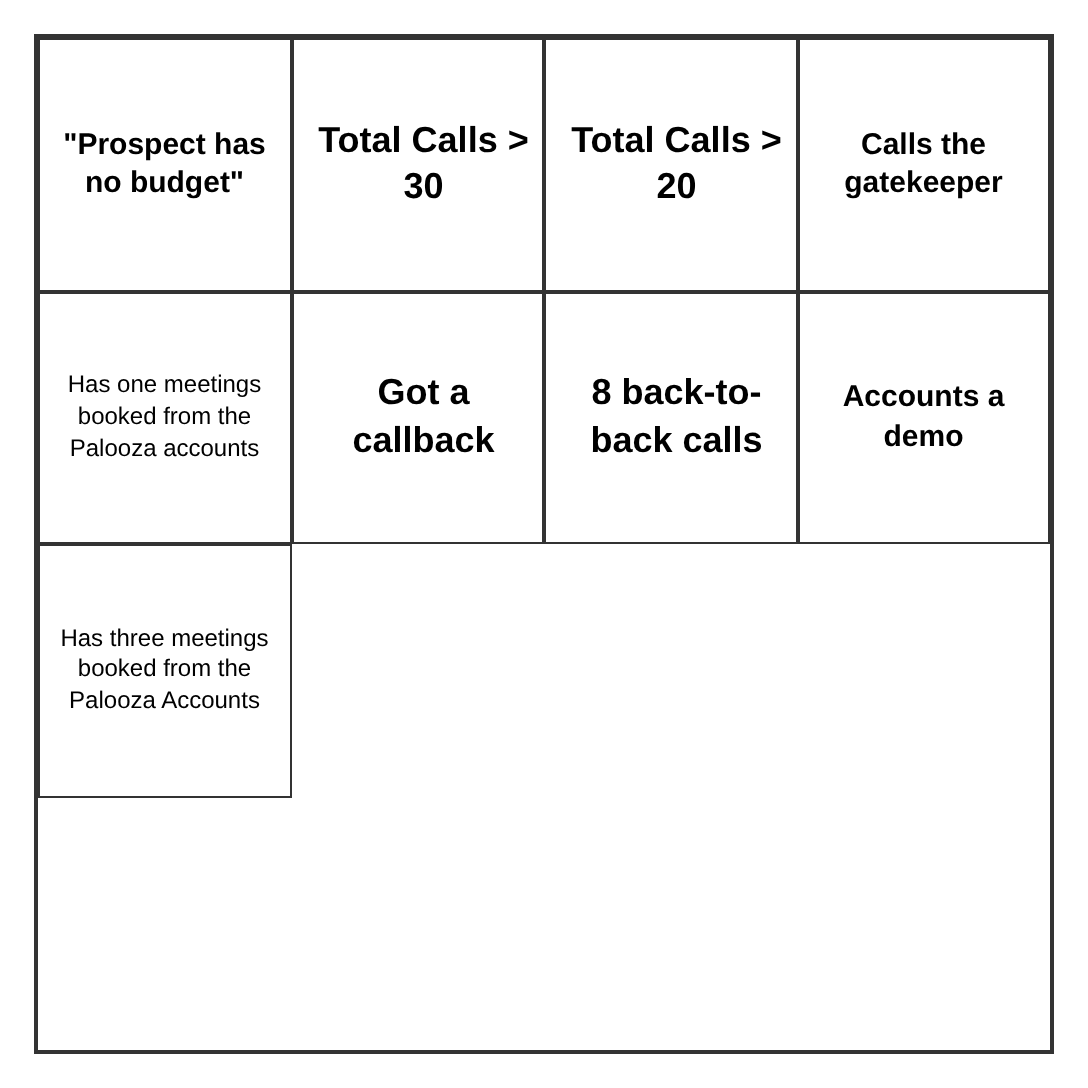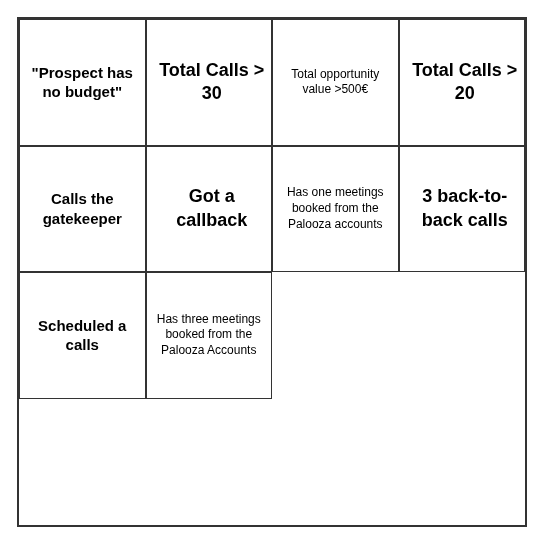--- a/index.html
+++ b/index.html
@@ -53,21 +53,20 @@
     .bingo-cell.small-text {
       font-size: 12px;
     }
   </style>
 </head>
 <body>
 
 <div class="bingo-board">
 <div class="bingo-cell medium-text">"Prospect has no budget"</div>
     <div class="bingo-cell large-text">Total Calls &gt; 30</div>
-    <div class="bingo-cell small-text">Total opportunity value &gt;500€</div>
     <div class="bingo-cell large-text">Total Calls &gt; 20</div>
     <div class="bingo-cell medium-text">Calls the gatekeeper</div>
+    <div class="bingo-cell small-text">Has one meetings booked from the Palooza accounts</div>
     <div class="bingo-cell large-text">Got a callback</div>
-    <div class="bingo-cell small-text">Has one meetings booked from the Palooza accounts</div>
-    <div class="bingo-cell large-text">3 back-to-back calls</div>
-    <div class="bingo-cell medium-text">Scheduled a calls</div>
+    <div class="bingo-cell large-text">8 back-to-back calls</div>
+    <div class="bingo-cell medium-text">Accounts a demo</div>
     <div class="bingo-cell small-text">Has three meetings booked from the Palooza Accounts</div>
   </div>
 
 </body></html>

